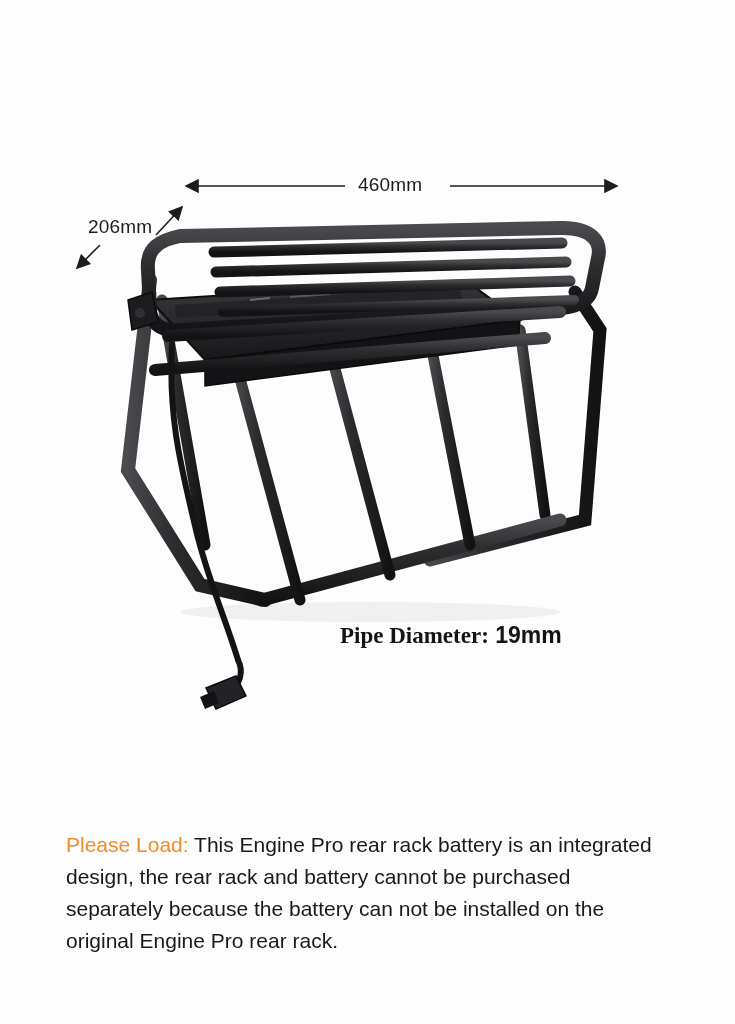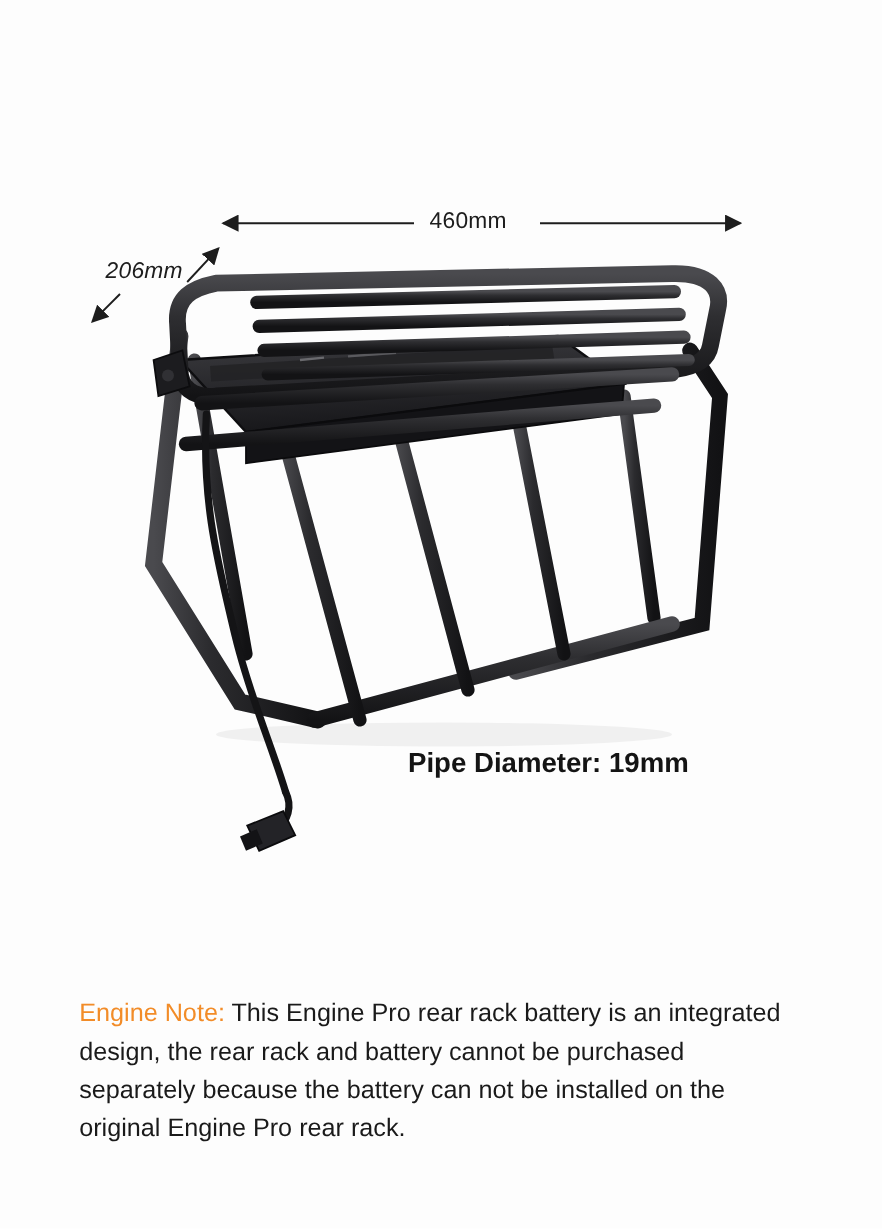--- a/index.html
+++ b/index.html
@@ -23,37 +23,37 @@
 
   
   .dim-label {
     position: absolute;
     font-size: 19px;
     color: #1d1d1d;
     letter-spacing: 0.2px;
     white-space: nowrap;
   }
   #width-label { left: 358px; top: 174px; }
-  #depth-label { left: 88px;  top: 216px; font-style: italic; }
+  #depth-label { left: 88px;  top: 216px; }
 
   .svg-overlay {
     position: absolute;
     left: 0; top: 0;
     width: 735px; height: 1024px;
     pointer-events: none;
   }
 
   
   .spec-line {
     position: absolute;
     font-size: 23px;
     color: #141414;
     white-space: nowrap;
   }
-  .spec-line .k { font-weight: bold; }
+  .spec-line .k { font-weight: bold; font-family: Liberation Serif, serif; }
   .spec-line .v { font-weight: bold; }
   #spec-pipe { left: 340px; top: 622px; }
   #spec-load { left: 340px; top: 684px; }
 
   
   .note {
     position: absolute;
     left: 66px;
     top: 808px;
     width: 600px;
@@ -162,16 +162,16 @@
     </g>
   </svg>
 
   <div class="spec-line" id="spec-pipe">
     <span class="k">Pipe Diameter:</span>
     <span class="v">19mm</span>
   </div>
 
 
   <p class="note">
-    <span class="note-label">Engine Note:</span><span> This Engine Pro rear rack battery is an integrated design, the rear rack and battery cannot be purchased separately because the battery can not be installed on the original Engine Pro rear rack.</span>
+    <span class="note-label">Please Load:</span><span> This Engine Pro rear rack battery is an integrated design, the rear rack and battery cannot be purchased separately because the battery can not be installed on the original Engine Pro rear rack.</span>
   </p>
 
 </div>
 
 </body></html>

